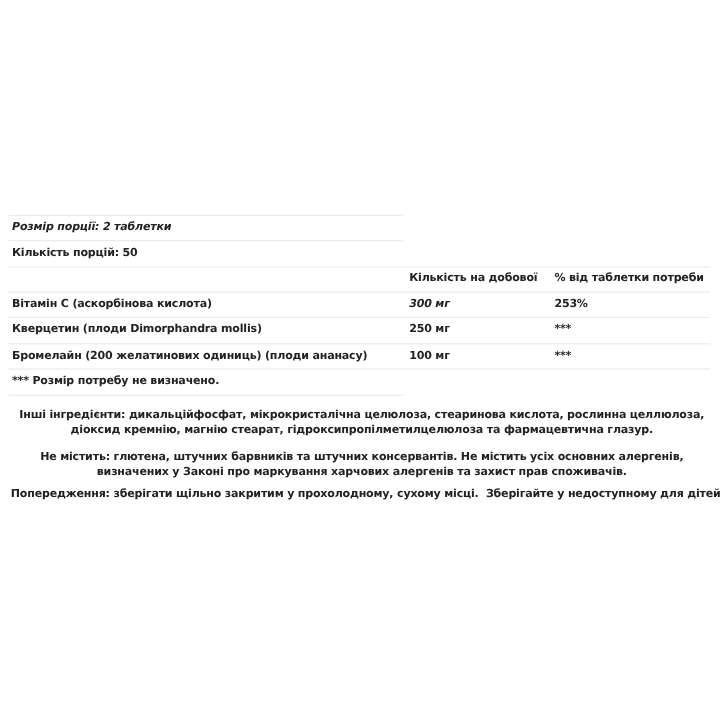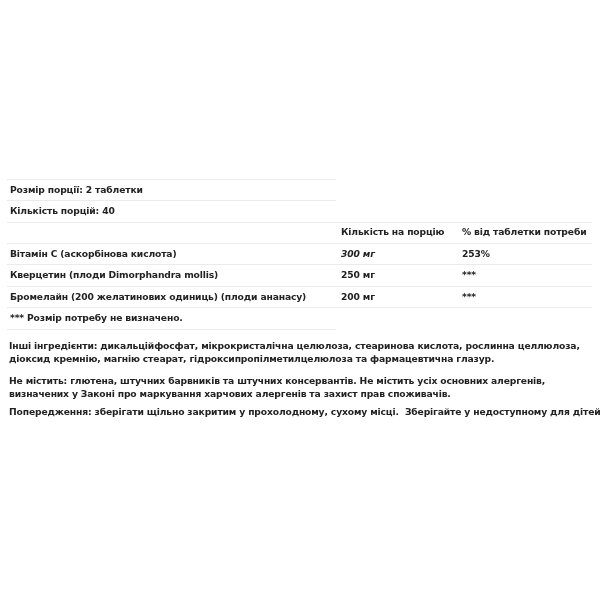--- a/index.html
+++ b/index.html
@@ -6,55 +6,55 @@
   body {
     width: 600px; height: 600px; position: relative; overflow: hidden;
     font-family: "DejaVu Sans", sans-serif;
     color: #222222;
     font-size: 9.2px;
     font-weight: bold;
     letter-spacing: -0.15px;
   }
   .hline { position: absolute; height: 1px; background: #ebebeb; }
   .txt { position: absolute; white-space: nowrap; line-height: 12px; }
-  .para { position: absolute; left: 9px; width: 585px; line-height: 13px; white-space: normal; }
+  .para { position: absolute; left: 9px; width: 585px; line-height: 13px; white-space: normal; text-align: center; }
 </style>
 </head>
 <body>
 
 <div class="hline" style="left:7px; top:179px; width:329px;"></div>
-<div class="txt" style="left:10px; top:184px;">Розмір порції: 2 таблетки</div>
+<div class="txt" style="left:10px; top:184px;font-style:italic;">Розмір порції: 2 таблетки</div>
 <div class="hline" style="left:7px; top:200px; width:329px;"></div>
-<div class="txt" style="left:10px; top:205px;">Кількість порцій: 40</div>
+<div class="txt" style="left:10px; top:205px;">Кількість порцій: 50</div>
 
 <div>
   <div class="hline" style="left:7px; top:222px; width:585px;"></div>
   <div>
-    <div class="txt" style="left:341px; top:226px;">Кількість на порцію</div>
+    <div class="txt" style="left:341px; top:226px;">Кількість на добової</div>
     <div class="txt" style="left:462px; top:226px;">% від таблетки потреби</div>
   </div>
   <div class="hline" style="left:7px; top:243px; width:585px;"></div>
 
   <div>
     <div class="txt" style="left:10px; top:248px;">Вітамін С (аскорбінова кислота)</div>
     <div class="txt" style="left:341px; top:248px;font-style:italic;">300 мг</div>
     <div class="txt" style="left:462px; top:248px;">253%</div>
   </div>
   <div class="hline" style="left:7px; top:264px; width:585px;"></div>
 
   <div>
     <div class="txt" style="left:10px; top:269px;">Кверцетин (плоди Dimorphandra mollis)</div>
     <div class="txt" style="left:341px; top:269px;">250 мг</div>
     <div class="txt" style="left:462px; top:269px;">***</div>
   </div>
   <div class="hline" style="left:7px; top:286px; width:585px;"></div>
 
   <div>
     <div class="txt" style="left:10px; top:291px;">Бромелайн (200 желатинових одиниць) (плоди ананасу)</div>
-    <div class="txt" style="left:341px; top:291px;">200 мг</div>
+    <div class="txt" style="left:341px; top:291px;">100 мг</div>
     <div class="txt" style="left:462px; top:291px;">***</div>
   </div>
   <div class="hline" style="left:7px; top:307px; width:585px;"></div>
 
   <div class="txt" style="left:10px; top:312px;">*** Розмір потребу не визначено.</div>
   <div class="hline" style="left:7px; top:329px; width:329px;"></div>
 </div>
 
 <div class="para" style="top:339px;">Інші інгредієнти: дикальційфосфат, мікрокристалічна целюлоза, стеаринова кислота, рослинна целлюлоза, діоксид кремнію, магнію стеарат, гідроксипропілметилцелюлоза та фармацевтична глазур.</div>
 <div class="para" style="top:374px;">Не містить: глютена, штучних барвників та штучних консервантів. Не містить усіх основних алергенів, визначених у Законі про маркування харчових алергенів та захист прав споживачів.</div>

